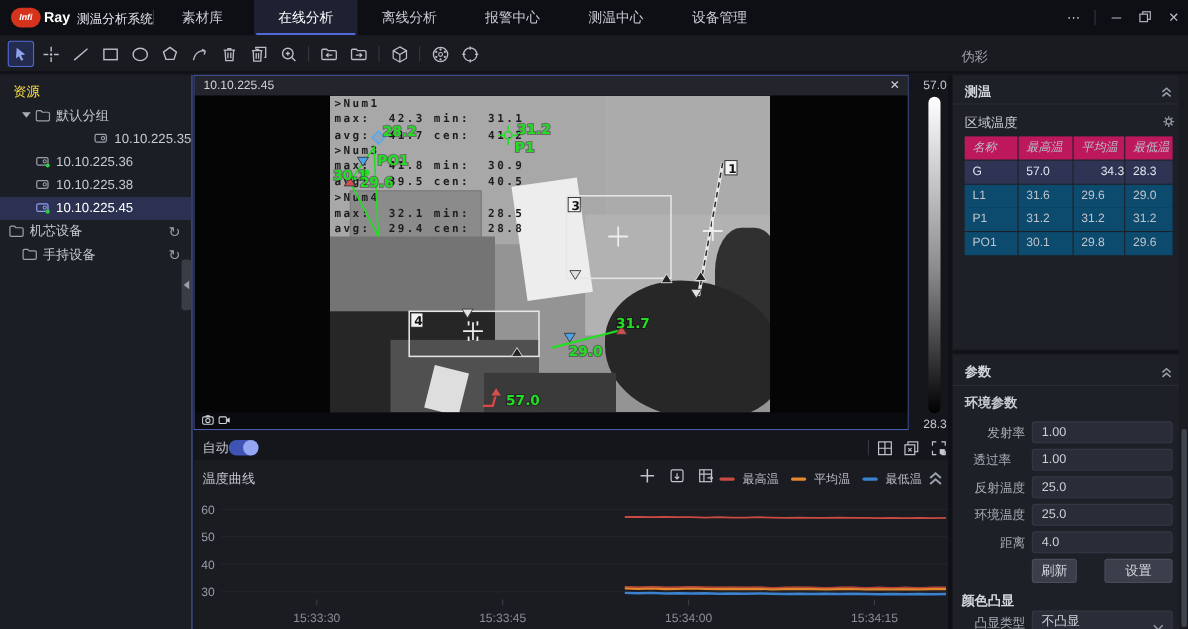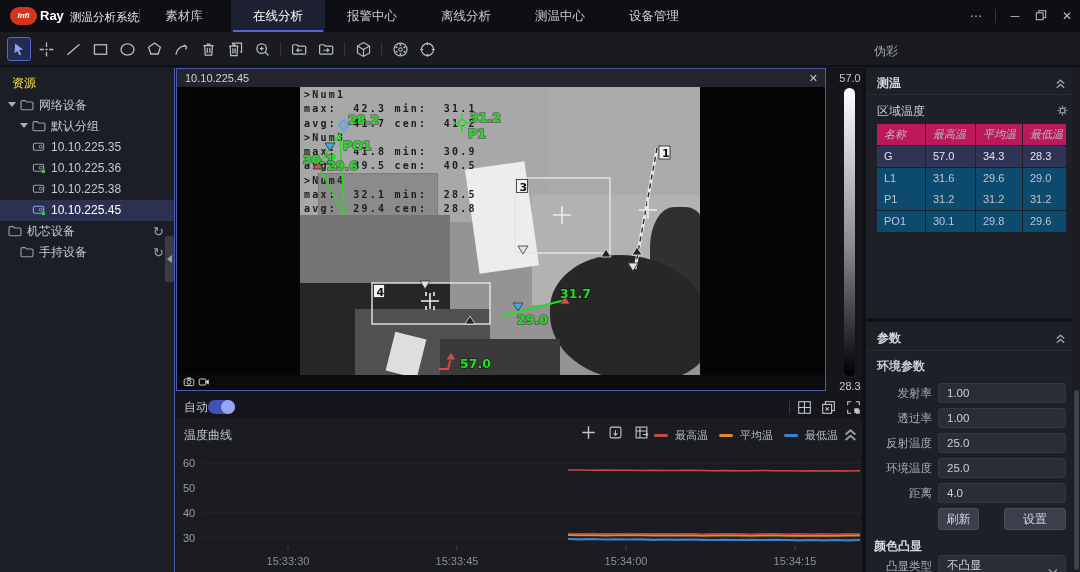--- a/index.html
+++ b/index.html
@@ -107,22 +107,22 @@
 <div class="app">
 
   <header class="titlebar">
     <span class="logo-badge">Infi</span>
     <span class="logo-ray">Ray</span>
     <span class="app-title">测温分析系统</span>
     <span class="tb-sep"></span>
     <nav class="tabs" id="tabs">
         <div class="tab">素材库</div>
         <div class="tab active">在线分析</div>
+        <div class="tab">离线分析</div>
         <div class="tab">报警中心</div>
-        <div class="tab">离线分析</div>
         <div class="tab">测温中心</div>
         <div class="tab">设备管理</div>
       </nav>
     <div class="win-controls">
       <span class="win-btn">⋯</span>
       <span class="win-sep"></span>
       <span class="win-btn">─</span>
       <span class="win-btn">
         <svg width="12" height="12" viewBox="0 0 14 14">
             <rect x="4.5" y="2" width="8" height="8" fill="none" stroke="#b9bdc6" stroke-width="1.2"></rect>
@@ -235,27 +235,24 @@
             <path d="M1 1.5 L5 5.5 L9 1.5" fill="none" stroke="#9aa0ab" stroke-width="1.3"></path>
           </svg>
       </span>
     </div>
     <div class="btn export-btn">导出报表</div>
   </div>
 
   <aside class="sidebar">
     <div class="sidebar-title">资源</div>
     <div class="tree" id="tree">
-        <div class="tree-row" style="padding-left: 8px;"><span class="caret"></span><span class="tree-ico"><svg width="14" height="12" viewBox="0 0 15 13">
-              <path d="M1 3.2 Q1 1.8 2.3 1.8 H5.5 L7 3.3 H12.7 Q14 3.3 14 4.6 V10.4 Q14 11.7 12.7 11.7 H2.3 Q1 11.7 1 10.4 Z" fill="none" stroke="#9ba0a9" stroke-width="1.2"></path>
-            </svg></span><span>网络设备</span></div>
         <div class="tree-row" style="padding-left: 20px;"><span class="caret"></span><span class="tree-ico"><svg width="14" height="12" viewBox="0 0 15 13">
               <path d="M1 3.2 Q1 1.8 2.3 1.8 H5.5 L7 3.3 H12.7 Q14 3.3 14 4.6 V10.4 Q14 11.7 12.7 11.7 H2.3 Q1 11.7 1 10.4 Z" fill="none" stroke="#9ba0a9" stroke-width="1.2"></path>
             </svg></span><span>默认分组</span></div>
-        <div class="tree-row" style="padding-left: 32px;"><span style="display:inline-block;width:0px"></span><span class="tree-ico"><svg width="14" height="13" viewBox="0 0 15 14">
+        <div class="tree-row" style="padding-left: 44px; text-align: right;"><span style="display:inline-block;width:0px"></span><span class="tree-ico"><svg width="14" height="13" viewBox="0 0 15 14">
               <rect x="1.5" y="3.5" width="11" height="7.5" rx="1.5" fill="none" stroke="#9ba0a9" stroke-width="1.2"></rect>
               <circle cx="9.3" cy="7.2" r="1.6" fill="none" stroke="#9ba0a9" stroke-width="1"></circle>
             </svg></span><span>10.10.225.35</span></div>
         <div class="tree-row" style="padding-left: 32px;"><span style="display:inline-block;width:0px"></span><span class="tree-ico"><svg width="14" height="13" viewBox="0 0 15 14">
               <rect x="1.5" y="3.5" width="11" height="7.5" rx="1.5" fill="none" stroke="#9ba0a9" stroke-width="1.2"></rect>
               <circle cx="9.3" cy="7.2" r="1.6" fill="none" stroke="#9ba0a9" stroke-width="1"></circle>
               <circle cx="12.2" cy="11.2" r="2" fill="#2ecc40"></circle>
             </svg></span><span>10.10.225.36</span></div>
         <div class="tree-row" style="padding-left: 32px;"><span style="display:inline-block;width:0px"></span><span class="tree-ico"><svg width="14" height="13" viewBox="0 0 15 14">
               <rect x="1.5" y="3.5" width="11" height="7.5" rx="1.5" fill="none" stroke="#9ba0a9" stroke-width="1.2"></rect>
@@ -461,21 +458,21 @@
         </svg>
     </span>
     <div id="rp-table">
         <div class="cell hcell" style="left: 11px; top: 56px; width: 48px;">名称</div>
         <div class="cell hcell" style="left: 60px; top: 56px; width: 49px;">最高温</div>
         <div class="cell hcell" style="left: 110px; top: 56px; width: 46px;">平均温</div>
         <div class="cell hcell" style="left: 157px; top: 56px; width: 43px;">最低温</div>
         <div class="selrow">
           <div class="cell" style="left: 11px; top: 78px; width: 48px;">G</div>
           <div class="cell" style="left: 60px; top: 78px; width: 49px;">57.0</div>
-          <div class="cell" style="left: 110px; top: 78px; width: 46px;">34.3</div>
+          <div class="cell" style="left: 110px; top: 78px; width: 46px; text-align: right;">34.3</div>
           <div class="cell" style="left: 157px; top: 78px; width: 43px;">28.3</div>
         </div>
         <div>
           <div class="cell" style="left: 11px; top: 99.5px; width: 48px;">L1</div>
           <div class="cell" style="left: 60px; top: 99.5px; width: 49px;">31.6</div>
           <div class="cell" style="left: 110px; top: 99.5px; width: 46px;">29.6</div>
           <div class="cell" style="left: 157px; top: 99.5px; width: 43px;">29.0</div>
         </div>
         <div>
           <div class="cell" style="left: 11px; top: 121px; width: 48px;">P1</div>
@@ -495,21 +492,21 @@
     <span style="position:absolute;left:188px;top:264px">
       <svg width="13" height="13" viewBox="0 0 14 14">
           <path d="M3 7 L7 3.5 L11 7 M3 11.5 L7 8 L11 11.5" fill="none" stroke="#9aa0ab" stroke-width="1.5"></path>
         </svg>
     </span>
     <div class="rp-divider" style="top:282px"></div>
     <div class="rp-sub" style="left:11px;top:290px;position:absolute;font-weight:bold">环境参数</div>
     <div id="rp-params">
         <div class="param-label" style="top: 318px;">发射率</div>
         <div class="param-input" style="top: 315px;">1.00</div>
-        <div class="param-label" style="top: 343px;">透过率</div>
+        <div class="param-label" style="top: 343px; text-align: center;">透过率</div>
         <div class="param-input" style="top: 340px;">1.00</div>
         <div class="param-label" style="top: 368px;">反射温度</div>
         <div class="param-input" style="top: 365px;">25.0</div>
         <div class="param-label" style="top: 393px;">环境温度</div>
         <div class="param-input" style="top: 390px;">25.0</div>
         <div class="param-label" style="top: 418px;">距离</div>
         <div class="param-input" style="top: 415px;">4.0</div>
       </div>
     <div class="btn rp-btn" style="position:absolute;left:72px;top:440px;width:41px">刷新</div>
     <div class="btn rp-btn" style="position:absolute;left:138px;top:440px;width:62px">设置</div>

